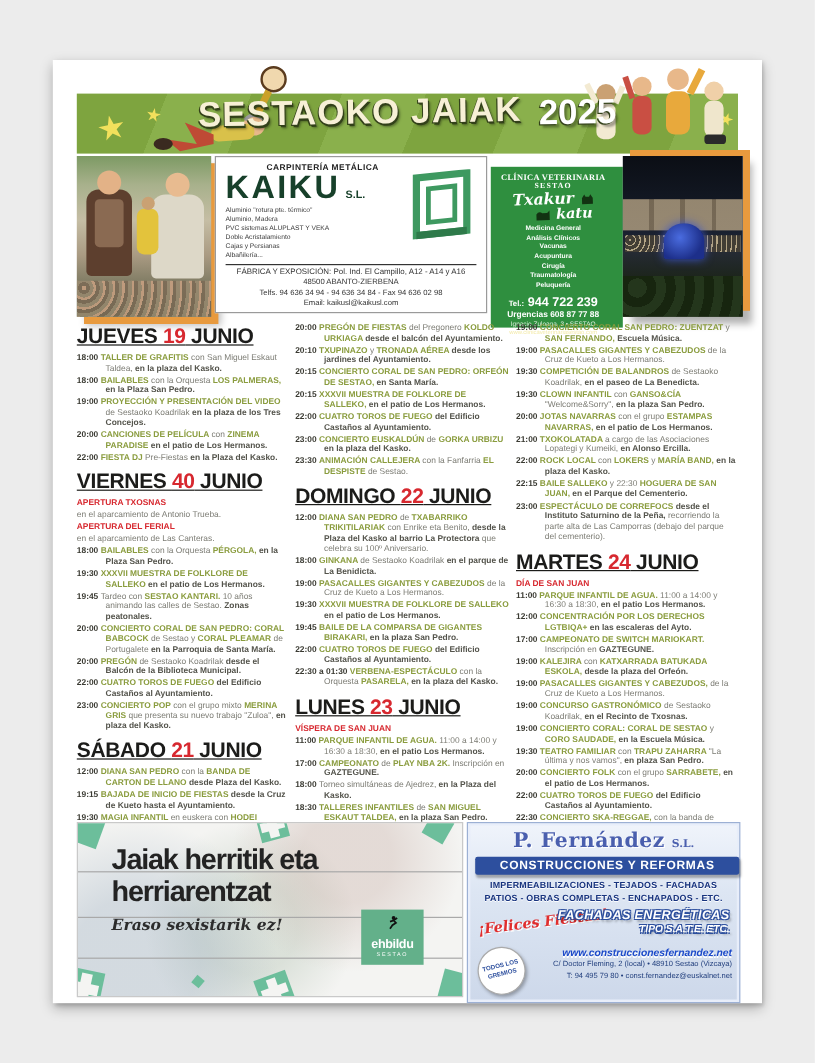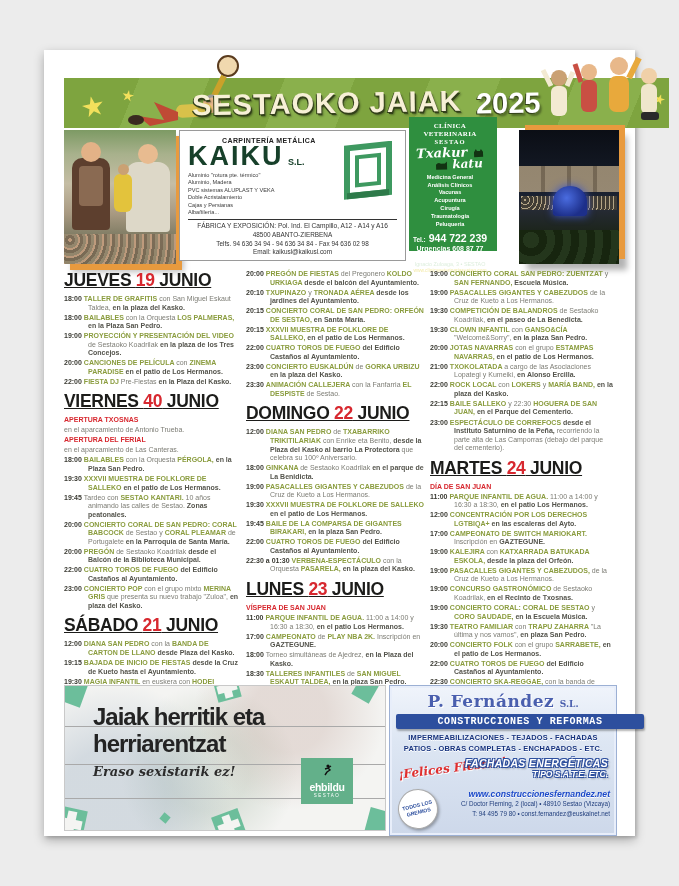--- a/index.html
+++ b/index.html
@@ -3,23 +3,23 @@
 <meta charset="utf-8">
 <style>
   * { margin:0; padding:0; box-sizing:border-box; }
   html,body { width:679px; height:886px; }
   body { background:#ececec; font-family:"Liberation Sans", sans-serif; position:relative; overflow:hidden; }
 
   .poster { position:absolute; left:44px; top:50px; width:591px; height:786px; background:#fff;
             box-shadow:0 4px 10px rgba(0,0,0,.28), 2px 2px 3px rgba(0,0,0,.15); }
 
   
-  .banner { position:absolute; left:20px; top:28px; width:605px; height:50px;
+  .banner { position:absolute; left:20px; top:28px; width:551px; height:50px;
             background:repeating-linear-gradient(112deg,#7ea43f 0 70px,#8ab04c 70px 135px);
-            display:flex; align-items:center; justify-content:center; }
+            display:flex; align-items:flex-start; justify-content:center; }
   .banner-title { font-size:29px; font-weight:800; letter-spacing:1px; color:#f7f0d6;
                   text-shadow:-1px 1px 0 #33411a, 1px 2px 0 #33411a, 2px 3px 2px rgba(0,0,0,.35);
                   transform:rotate(-1deg); white-space:nowrap; }
   .banner-year { font-size:29px; font-weight:800; color:#ffffff; margin-left:14px;
                  text-shadow:-1px 1px 0 #33411a, 2px 3px 2px rgba(0,0,0,.35); transform:rotate(-1deg); }
   .star { position:absolute; background:#f2e05c; clip-path:polygon(50% 0%,61% 35%,98% 35%,68% 57%,79% 91%,50% 70%,21% 91%,32% 57%,2% 35%,39% 35%); }
   .star.s1 { left:18px; top:18px; width:22px; height:22px; transform:rotate(-12deg); }
   .star.s2 { left:58px; top:12px; width:12px; height:12px; transform:rotate(10deg); }
   .star.s3 { right:4px; top:16px; width:11px; height:11px; transform:rotate(18deg); }
   .banner-fig { position:absolute; pointer-events:none; }
@@ -57,21 +57,21 @@
   .kaiku-left { flex:1; }
   .kaiku-tag { font-size:7px; font-weight:700; color:#222; letter-spacing:.4px; margin-left:34px; }
   .kaiku-brand { font-size:27px; font-weight:800; color:#17402a; letter-spacing:2px; line-height:.9; }
   .kaiku-sl { font-size:9px; font-weight:800; color:#17402a; }
   .kaiku-list { margin-top:3px; font-size:5.6px; color:#3c3c3c; line-height:1.32; }
   .kaiku-window { width:54px; height:62px; margin:4px 2px 0 0; }
   .kaiku-footer { border-top:1px solid #333; margin-top:3px; padding-top:2px; text-align:center;
                   font-size:6.4px; color:#333; line-height:1.35; }
   .kaiku-footer div:first-child { font-size:6.6px; }
 
-  .vet { position:absolute; left:365px; top:67px; width:88px; height:134px; background:#2f8f3f;
+  .vet { position:absolute; left:365px; top:89px; width:110px; height:134px; background:#2f8f3f;
          color:#fff; text-align:center; padding:5px 9px 3px 3px; }
   .vet-h1 { font-family:"Liberation Serif", serif; font-size:7px; font-weight:700; letter-spacing:.3px; }
   .vet-h2 { font-family:"Liberation Serif", serif; font-size:6.5px; font-weight:700; letter-spacing:1px; }
   .vet-brand { font-family:"DejaVu Serif", serif; font-style:italic; font-weight:700; line-height:.95; margin:2px 0 3px 0; }
   .vet-brand .b1 { font-size:13px; display:block; transform:rotate(-2deg); }
   .vet-brand .b2 { font-size:12px; display:block; margin-left:18px; transform:rotate(-2deg); }
   .vet-animal { display:inline-block; vertical-align:middle; }
   .vet-services { font-size:5.6px; font-weight:600; line-height:1.4; }
   .vet-tel { margin-top:3px; font-size:10.5px; font-weight:800; }
   .vet-tel .lbl { font-size:6.5px; font-weight:700; }
@@ -113,23 +113,23 @@
              text-align:center; padding-top:4px; }
   .eh-logo-name { font-size:10.5px; font-weight:800; letter-spacing:-.3px; margin-top:1px; }
   .eh-logo-sub { font-size:4.5px; letter-spacing:1.4px; }
 
   .pf-ad { position:absolute; left:345px; top:635px; width:228px; height:151px;
            background:linear-gradient(180deg,#f0f4fb 0%,#dde6f3 38%,#cdd8ea 100%);
            border:1px solid #9cb0d4; box-shadow:inset 0 0 0 2px #e8eefa; padding:5px 6px; overflow:visible; }
   .pf-title { text-align:center; font-family:"DejaVu Serif", serif; font-weight:700; color:#4a5fae; }
   .pf-title .big { font-size:17px; letter-spacing:.5px; text-shadow:1px 1px 0 #fff; }
   .pf-title .sl { font-size:9px; font-weight:800; }
-  .pf-bar { margin:3px auto 3px auto; width:248px; background:#2d4f9e; color:#fff; text-align:center;
+  .pf-bar { margin:3px auto 3px auto; width:220px; background:#2d4f9e; color:#fff; text-align:center;
             font-size:10px; font-weight:800; letter-spacing:.6px; padding:2px 12px; border-radius:2px;
-            box-shadow:1px 2px 2px rgba(0,0,0,.3);font-family:Liberation Mono, monospace; }
+            box-shadow:1px 2px 2px rgba(0,0,0,.3); }
   .pf-serv { text-align:center; font-size:7.4px; font-weight:800; color:#17337e; letter-spacing:.2px; line-height:1.5;
              text-shadow:0 1px 0 #fff; }
   .pf-row { position:relative; height:30px; margin-top:3px; }
   .pf-greet { position:absolute; left:2px; top:4px; font-family:"DejaVu Serif", serif; font-style:italic; font-weight:700;
               color:#e02e2e; font-size:12px; transform:rotate(-7deg); text-shadow:1px 1px 0 #fff; }
   .pf-high { position:absolute; right:2px; top:0; text-align:right; font-style:italic; font-weight:800; color:#fff;
              text-shadow:-1px -1px 0 #2d4f9e,1px -1px 0 #2d4f9e,-1px 1px 0 #2d4f9e,1px 1px 0 #2d4f9e,2px 2px 2px rgba(0,0,0,.3); }
   .pf-h1 { font-size:10.5px; letter-spacing:.3px; }
   .pf-h2 { font-size:8.5px; }
   .pf-web { text-align:right; font-size:8.6px; font-weight:800; font-style:italic; color:#1b49c9; margin-top:2px;

